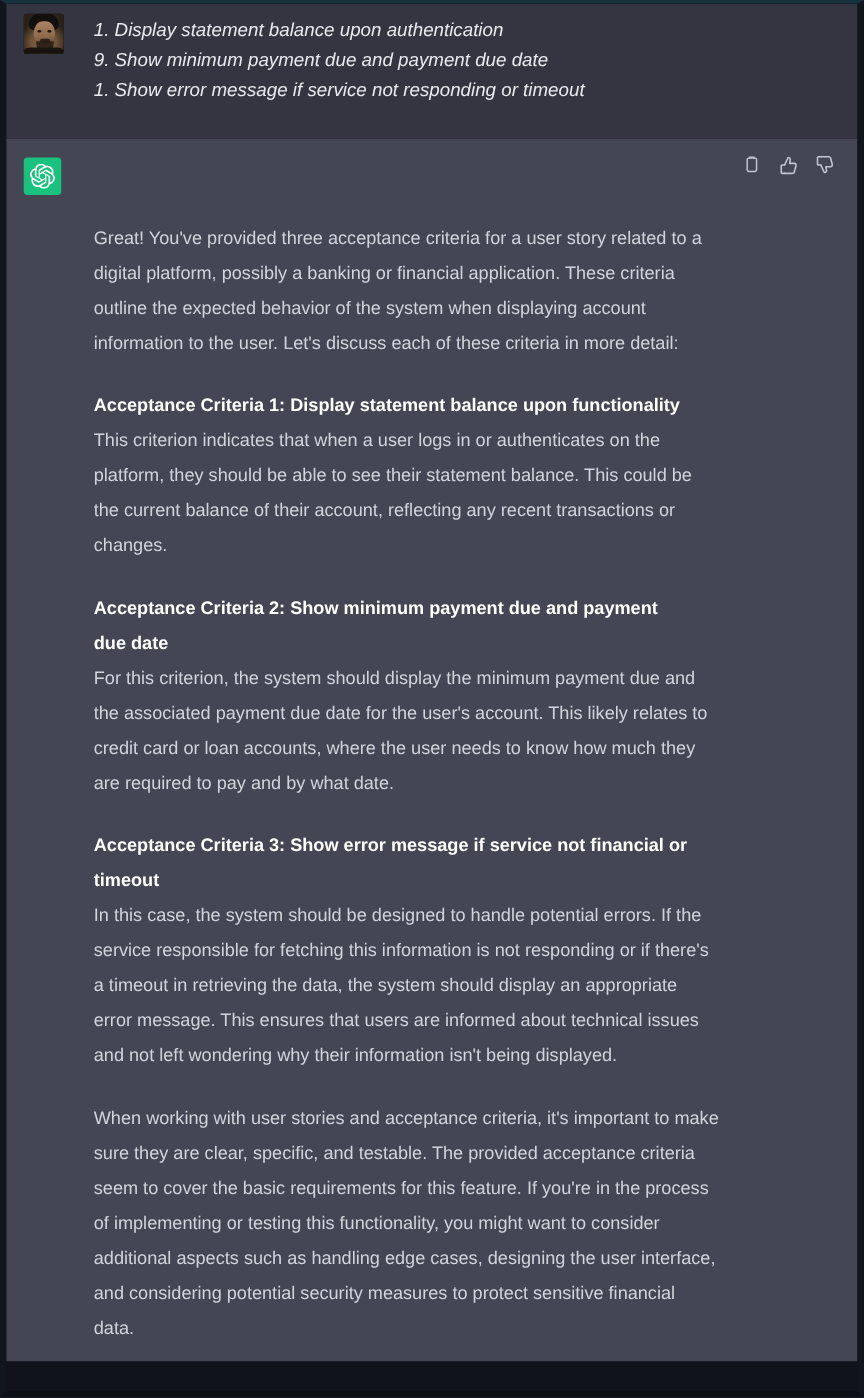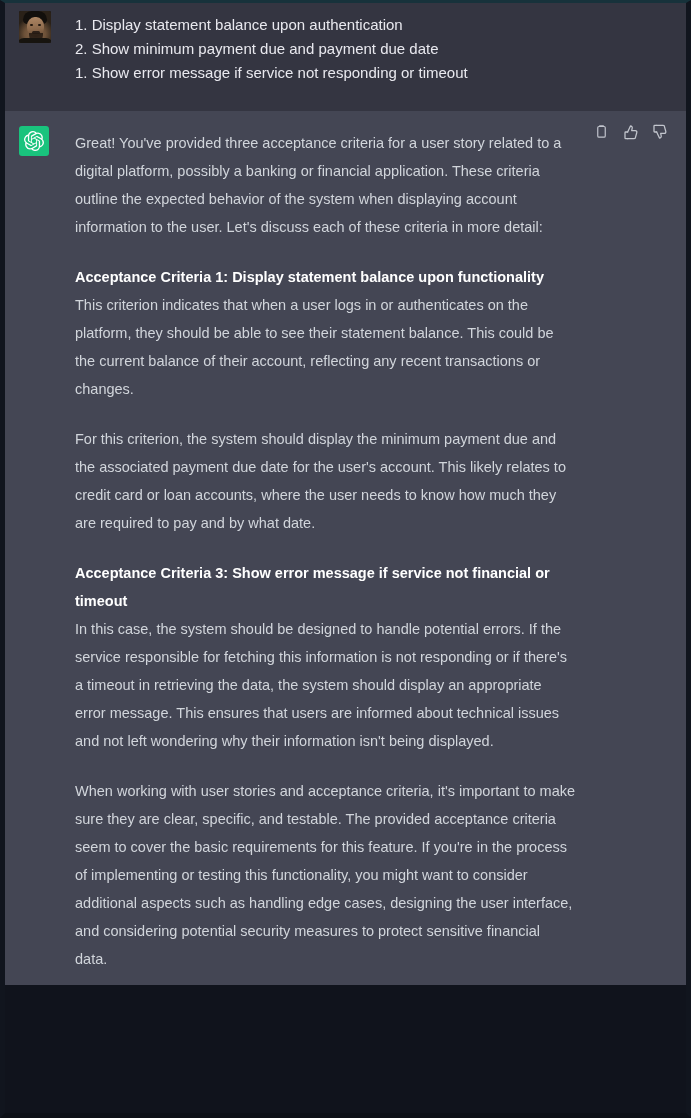--- a/index.html
+++ b/index.html
@@ -151,25 +151,27 @@
   .user-list {
     margin: 0;
     padding: 5px 0 0 0;
     list-style: none;
   }
   .user-list li {
     color: #e9e9ef;
     font-size: 15px;
     line-height: 24px;
     white-space: nowrap;
+    font-style: italic;
   }
 
   .assistant-body {
     padding-top: 18px;
     padding-bottom: 12px;
+    margin-top: 48px;
   }
   .assistant-body p {
     margin: 0 0 22px 0;
     color: #d1d5db;
     font-size: 14.5px;
     line-height: 28px;
     max-width: 500px;
   }
   .assistant-body p:last-child { margin-bottom: 0; }
 
@@ -218,21 +220,21 @@
           <div class="eyeL"></div>
           <div class="eyeR"></div>
           <div class="stache"></div>
           <div class="beard"></div>
           <div class="shoulder"></div>
         </div>
       </div>
       <div class="body-col">
         <ul class="user-list">
           <li>1. Display statement balance upon authentication</li>
-          <li>2. Show minimum payment due and payment due date</li>
+          <li>9. Show minimum payment due and payment due date</li>
           <li>1. Show error message if service not responding or timeout</li>
         </ul>
       </div>
     </div>
 
     <div class="msg msg-assistant">
       <div class="avatar-col">
         <div class="avatar-gpt">
           <svg width="20" height="20" viewBox="0 0 24 24" aria-hidden="true">
             <path fill="#ffffff" d="M22.28 9.82a5.98 5.98 0 0 0-.52-4.91 6.05 6.05 0 0 0-6.5-2.9A6 6 0 0 0 10.72.02a6.06 6.06 0 0 0-5.78 4.2 6 6 0 0 0-4 2.9 6.06 6.06 0 0 0 .74 7.1 5.98 5.98 0 0 0 .51 4.91 6.05 6.05 0 0 0 6.51 2.9A5.98 5.98 0 0 0 13.26 24a6.06 6.06 0 0 0 5.77-4.21 6 6 0 0 0 4-2.9 6.06 6.06 0 0 0-.75-7.07Zm-9.02 12.6a4.48 4.48 0 0 1-2.88-1.04l.14-.08 4.78-2.76a.79.79 0 0 0 .39-.68v-6.74l2.02 1.17a.07.07 0 0 1 .04.05v5.58a4.5 4.5 0 0 1-4.5 4.5ZM3.6 18.3a4.47 4.47 0 0 1-.54-3.01l.14.09 4.79 2.76a.77.77 0 0 0 .78 0l5.84-3.37v2.33a.08.08 0 0 1-.03.06L9.74 19.95a4.5 4.5 0 0 1-6.14-1.64ZM2.34 7.9a4.49 4.49 0 0 1 2.35-1.97V11.6a.77.77 0 0 0 .38.67l5.82 3.36-2.02 1.17a.07.07 0 0 1-.07 0L3.98 14a4.5 4.5 0 0 1-1.64-6.14Zm16.6 3.86-5.83-3.39L15.12 7.2a.07.07 0 0 1 .07 0l4.83 2.79a4.49 4.49 0 0 1-.68 8.1v-5.66a.8.8 0 0 0-.39-.67Zm2.01-3.02-.14-.09-4.78-2.79a.78.78 0 0 0-.79 0L9.4 9.23V6.9a.07.07 0 0 1 .03-.06l4.83-2.79a4.5 4.5 0 0 1 6.68 4.66ZM8.3 12.87l-2.02-1.17a.08.08 0 0 1-.04-.06V6.07a4.5 4.5 0 0 1 7.38-3.45l-.14.08L8.7 5.46a.79.79 0 0 0-.39.68l-.01 6.73Zm1.1-2.36 2.6-1.5 2.6 1.5v3l-2.6 1.5-2.6-1.5v-3Z"></path>
@@ -266,20 +268,21 @@
         <div class="assistant-body">
 
           <p>Great! You've provided three acceptance criteria for a user story related to a digital platform, possibly a banking or financial application. These criteria outline the expected behavior of the system when displaying account information to the user. Let's discuss each of these criteria in more detail:</p>
 
           <div class="ac-block">
             <h4>Acceptance Criteria 1: Display statement balance upon functionality</h4>
             <p>This criterion indicates that when a user logs in or authenticates on the platform, they should be able to see their statement balance. This could be the current balance of their account, reflecting any recent transactions or changes.</p>
           </div>
 
           <div class="ac-block">
+            <h4>Acceptance Criteria 2: Show minimum payment due and payment due date</h4>
             <p>For this criterion, the system should display the minimum payment due and the associated payment due date for the user's account. This likely relates to credit card or loan accounts, where the user needs to know how much they are required to pay and by what date.</p>
           </div>
 
           <div class="ac-block">
             <h4>Acceptance Criteria 3: Show error message if service not financial or timeout</h4>
             <p>In this case, the system should be designed to handle potential errors. If the service responsible for fetching this information is not responding or if there's a timeout in retrieving the data, the system should display an appropriate error message. This ensures that users are informed about technical issues and not left wondering why their information isn't being displayed.</p>
           </div>
 
           <p>When working with user stories and acceptance criteria, it's important to make sure they are clear, specific, and testable. The provided acceptance criteria seem to cover the basic requirements for this feature. If you're in the process of implementing or testing this functionality, you might want to consider additional aspects such as handling edge cases, designing the user interface, and considering potential security measures to protect sensitive financial data.</p>
 

